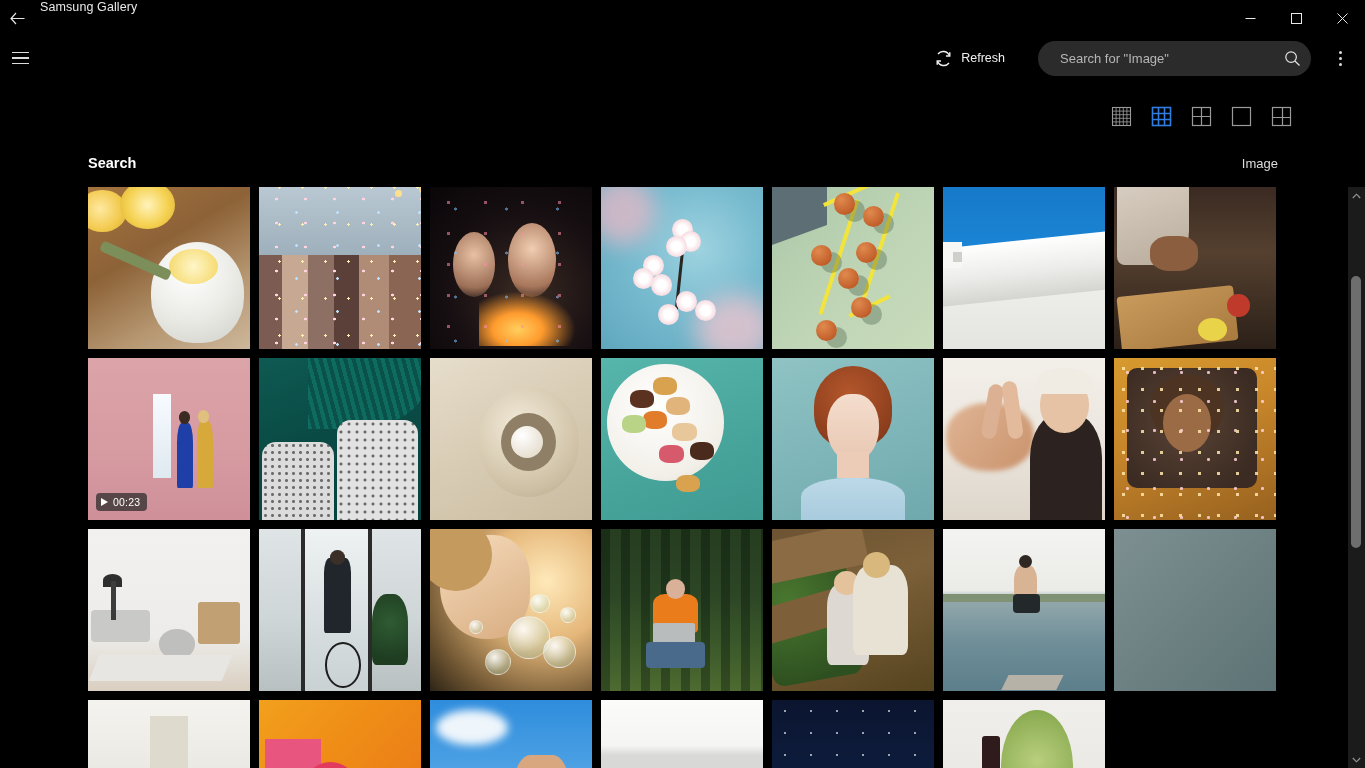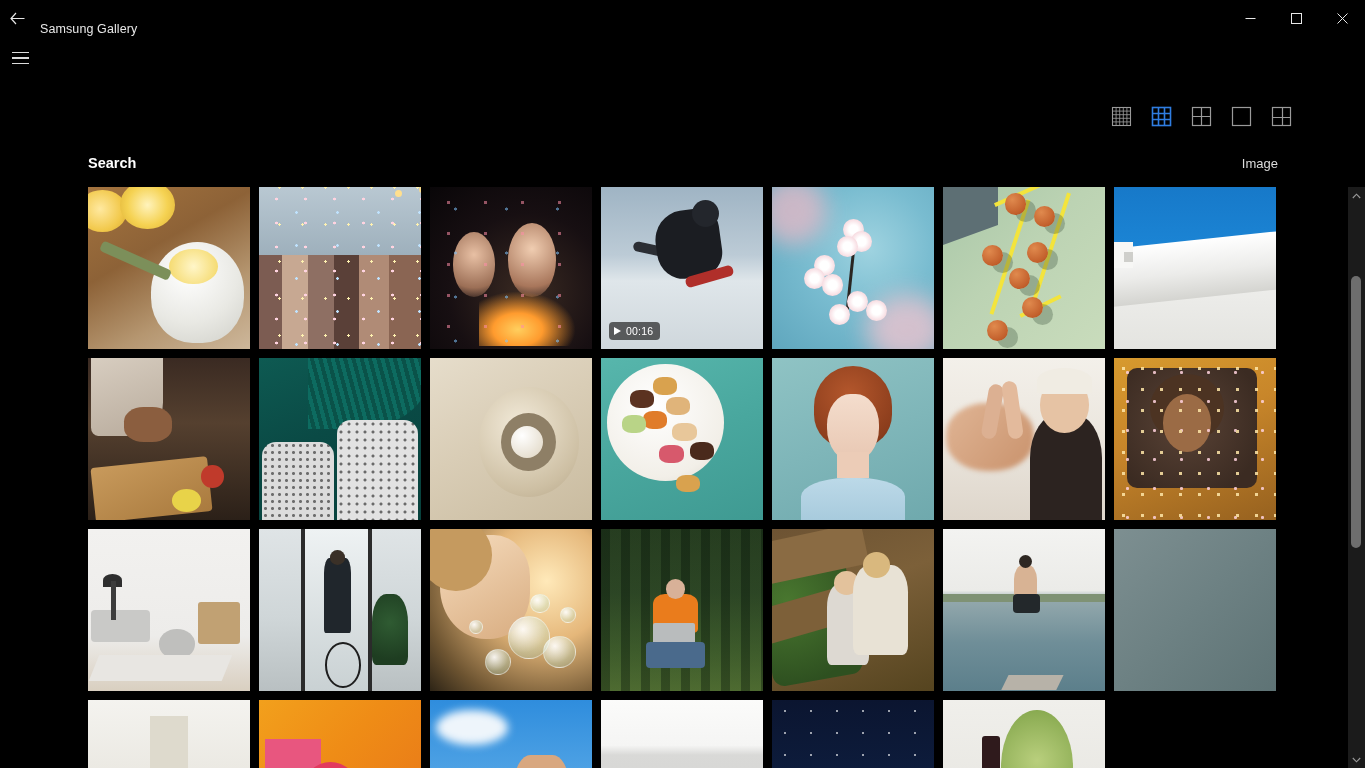--- a/index.html
+++ b/index.html
@@ -6,21 +6,21 @@
   html, body {
     width: 1365px; height: 768px;
     background: #000;
     font-family: "Liberation Sans", sans-serif;
     overflow: hidden;
   }
 
   
   .titlebar {
     position: absolute; top: 0; left: 0; width: 1365px; height: 36px;
-    background: #000; display: flex; align-items: flex-end;
+    background: #000; display: flex; align-items: flex-start;
   }
   .back-btn {
     width: 34px; height: 36px; display: flex; align-items: center; justify-content: center;
     color: #e6e6e6;
   }
   .back-btn svg { display: block; }
   .win-title {
     color: #e8e8e8; font-size: 12.5px; letter-spacing: .1px; margin-left: 6px;
   }
   .win-controls { margin-left: auto; display: flex; height: 36px; }
@@ -352,20 +352,47 @@
   </div>
 </div>
 
 <div class="appbar">
   <div class="hamburger">
     <i></i>
     <i></i>
     <i></i>
   </div>
 
+  <div class="appbar-right">
+    <div class="refresh-btn">
+      <svg width="19" height="19" viewBox="0 0 20 20">
+        <path d="M16.2 7.2 A7 7 0 0 0 4.2 5.2" fill="none" stroke="#f0f0f0" stroke-width="1.5"></path>
+        <path d="M3.8 12.8 A7 7 0 0 0 15.8 14.8" fill="none" stroke="#f0f0f0" stroke-width="1.5"></path>
+        <path d="M12.6 7.3 H16.6 V3.3" fill="none" stroke="#f0f0f0" stroke-width="1.5"></path>
+        <path d="M7.4 12.7 H3.4 V16.7" fill="none" stroke="#f0f0f0" stroke-width="1.5"></path>
+      </svg>
+      <span>Refresh</span>
+    </div>
+
+    <div class="search-box">
+      <input class="search-input" type="text" placeholder="Search for &quot;Image&quot;" style="">
+      <div class="search-icon-btn">
+        <svg width="17" height="17" viewBox="0 0 18 18">
+          <circle cx="7.5" cy="7.5" r="5.6" fill="none" stroke="#e2e2e2" stroke-width="1.3"></circle>
+          <path d="M11.6 11.6 L16.4 16.4" stroke="#e2e2e2" stroke-width="1.3"></path>
+        </svg>
+      </div>
+    </div>
+
+    <div class="kebab">
+      <i></i>
+      <i></i>
+      <i></i>
+    </div>
+  </div>
 </div>
 
 <div class="viewbar">
 
   <div class="view-btn">
     <svg width="21" height="21" viewBox="0 0 21 21">
       <rect x="1.5" y="1.5" width="18" height="18" fill="none" stroke="#9a9a9a" stroke-width="1.1"></rect>
       <path d="M5.1 1.5V19.5 M8.7 1.5V19.5 M12.3 1.5V19.5 M15.9 1.5V19.5
                M1.5 5.1H19.5 M1.5 8.7H19.5 M1.5 12.3H19.5 M1.5 15.9H19.5" stroke="#9a9a9a" stroke-width="0.85"></path>
     </svg>
@@ -421,32 +448,20 @@
           <div class="dots"></div>
           <div class="bulb"></div>
         </div>
       </div>
       <div class="cell">
         <div class="art ph a-spark">
           <div class="f1"></div>
           <div class="f2"></div>
           <div class="glow"></div>
           <div class="bokeh"></div>
-        </div>
-      </div>
-      <div class="cell">
-        <div class="art ph a-skate">
-          <div class="arm"></div>
-          <div class="body"></div>
-          <div class="head"></div>
-          <div class="board"></div>
-        </div>
-        <div class="vbadge">
-          <span class="tri"></span>
-          <span>00:16</span>
         </div>
       </div>
       <div class="cell">
         <div class="art ph a-bloss">
           <div class="blur1"></div>
           <div class="blur2"></div>
           <div class="branch"></div>
           <div class="fl" style="left: 44%; top: 20%;"></div>
           <div class="fl" style="left: 49%; top: 27%;"></div>
           <div class="fl" style="left: 40%; top: 30%;"></div>
@@ -484,20 +499,33 @@
       <div class="cell">
         <div class="art ph a-cook">
           <div class="board"></div>
           <div class="apron"></div>
           <div class="hand"></div>
           <div class="tom"></div>
           <div class="lem"></div>
         </div>
       </div>
       <div class="cell">
+        <div class="art ph a-pink">
+          <div class="mirror"></div>
+          <div class="p1"></div>
+          <div class="p2"></div>
+          <div class="h1"></div>
+          <div class="h2"></div>
+        </div>
+        <div class="vbadge">
+          <span class="tri"></span>
+          <span>00:23</span>
+        </div>
+      </div>
+      <div class="cell">
         <div class="art ph a-terr">
           <div class="fan"></div>
           <div class="c1"></div>
           <div class="c2"></div>
         </div>
       </div>
       <div class="cell">
         <div class="art ph a-arch">
           <div class="ring"></div>
           <div class="hole"></div>

